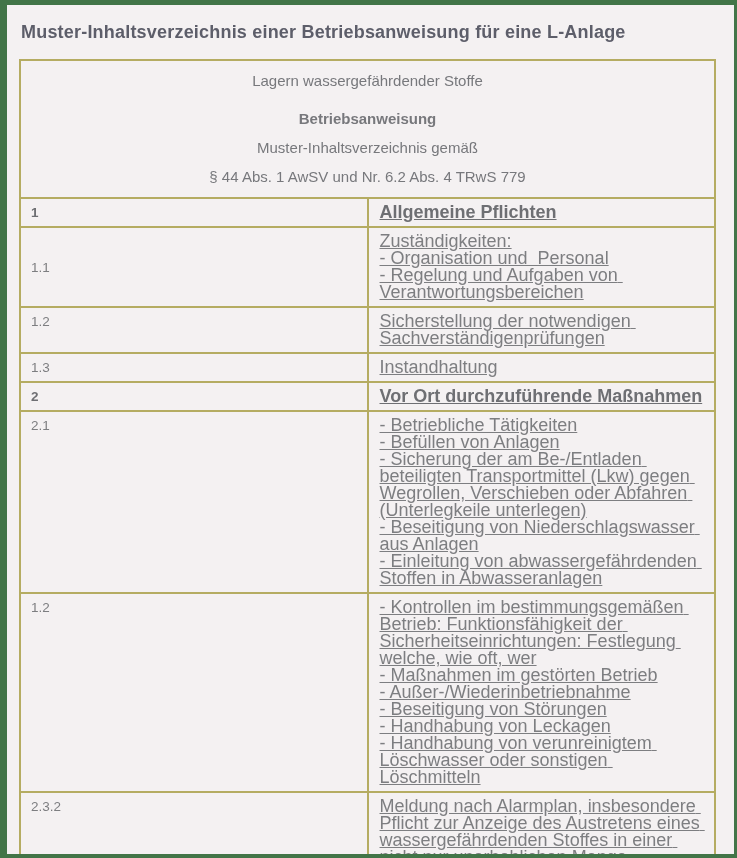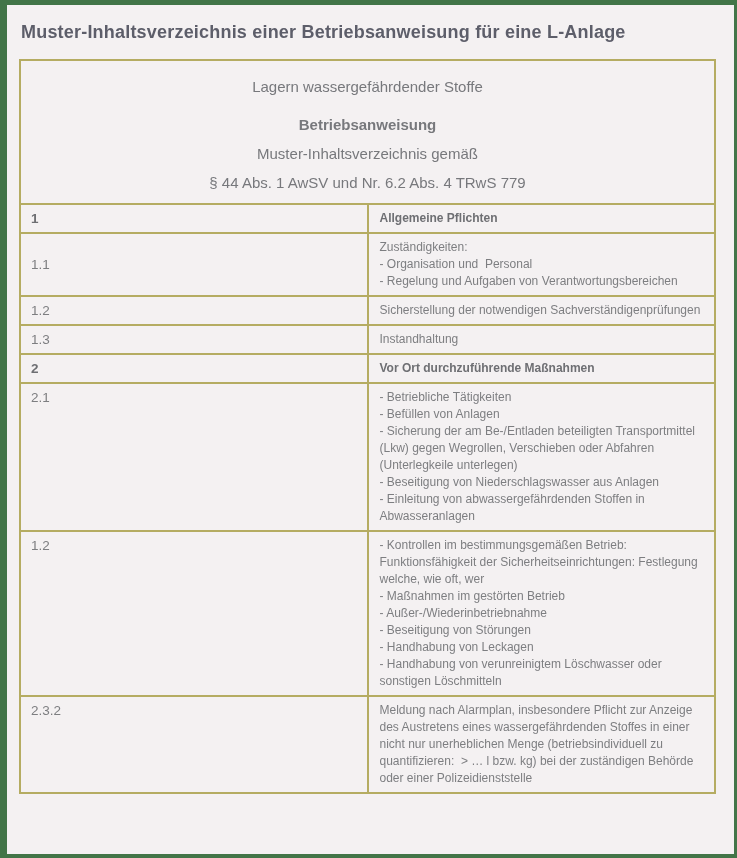--- a/index.html
+++ b/index.html
@@ -27,44 +27,45 @@
   table.doc-table {
     margin: 16px 0 0 12px;
     width: 697px;
     border-collapse: collapse;
     table-layout: fixed;
   }
   table.doc-table td {
     border: 2px solid #b5ac62;
     background: #f4f1f2;
   }
-  td.head-cell { padding: 11px 0 6px 0; }
+  td.head-cell { padding: 5px 0 6px 0; }
   .head-line {
     text-align: center;
     font-size: 15px;
     line-height: 29px;
     color: #77787c;
   }
   .head-line.bold { font-weight: 700; margin-top: 9px; }
   td.num {
     width: 56px;
     vertical-align: top;
     padding: 5px 2px 5px 10px;
     font-size: 13.5px;
     line-height: 17px;
     color: #7d7e81;
   }
   td.num.vmid { vertical-align: middle; }
   td.txt {
     vertical-align: top;
     padding: 5px 4px 5px 11px;
-    font-size: 12px;
+    font-size: 18px;
     line-height: 17px;
     color: #7d7e81;
     white-space: pre-wrap;
+    text-decoration: underline;
   }
   tr.section td.num, tr.section td.txt {
     font-weight: 700;
     color: #6e6f73;
     white-space: normal;
   }
 </style>
 </head>
 <body>
 

